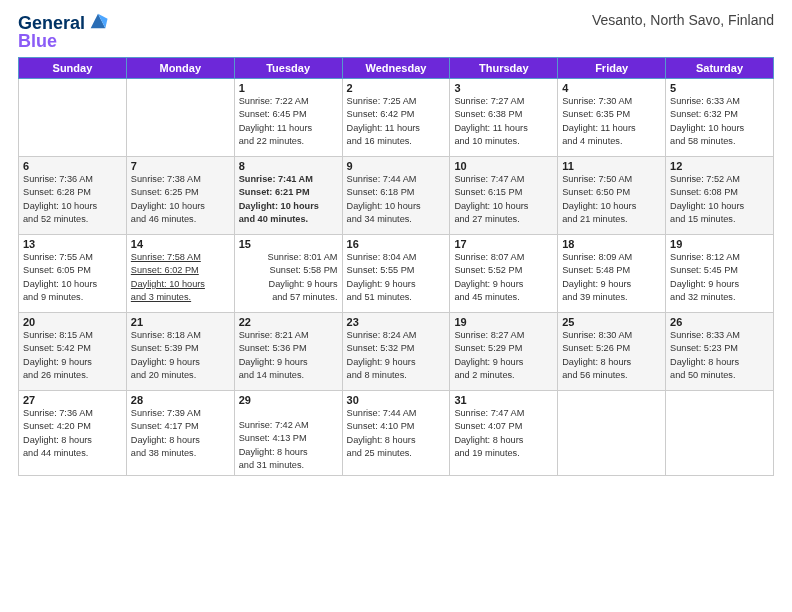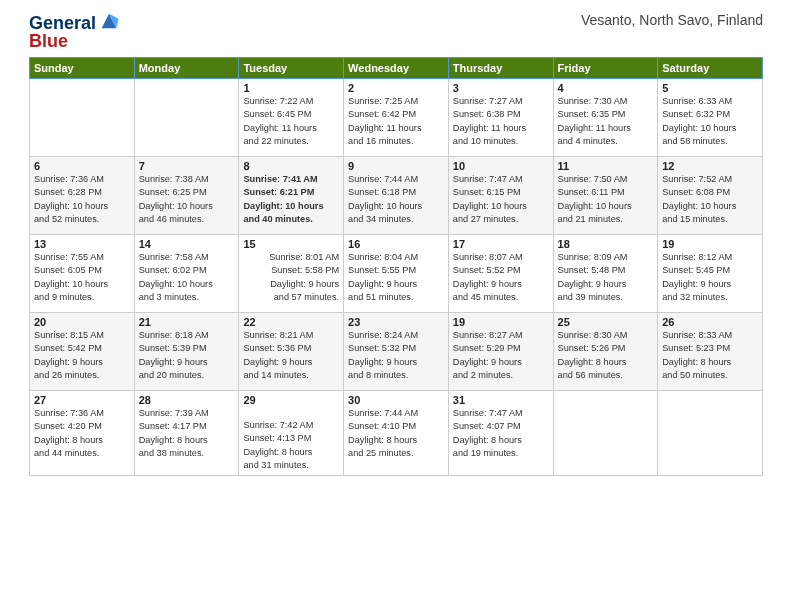--- a/index.html
+++ b/index.html
@@ -6,21 +6,21 @@
     body {
       width: 792px;
       height: 612px;
       font-family: Arial, sans-serif;
       background: #fff;
       overflow: hidden;
     }
     .page {
       width: 792px;
       height: 612px;
-      padding: 10px 29px;
+      padding: 10px 18px;
     }
     .header {
       display: flex;
       justify-content: space-between;
       align-items: flex-start;
       margin-bottom: 6px;
     }
     .logo {
       display: flex;
       align-items: center;
@@ -51,26 +51,26 @@
       font-size: 14px;
       color: #444;
       margin-top: 2px;
     }
     table {
       width: 100%;
       border-collapse: collapse;
       table-layout: fixed;
     }
     thead tr th {
-      background-color: #4d7c0f;
+      background-color: #6d28d9;
       color: #fff;
       font-size: 11px;
       font-weight: bold;
       padding: 4px 4px;
-      text-align: left;
+      text-align: center;
       border: 1px solid #5599cc;
     }
     tbody tr td {
       border: 1px solid #ccc;
       vertical-align: top;
       padding: 3px 4px;
       font-size: 9.2px;
       color: #333;
       height: 78px;
     }
@@ -98,21 +98,21 @@
   <div class="header">
     <div class="logo">
       <div>
         <div style="display:flex;align-items:center;">
           <span class="logo-text">General</span>
           <svg class="logo-icon" viewBox="0 0 30 30" xmlns="http://www.w3.org/2000/svg">
             <polygon points="5,25 15,5 25,25" fill="#2a6db5"></polygon>
             <polygon points="15,5 28,12 25,25" fill="#4da6ff"></polygon>
           </svg>
         </div>
-        <span class="logo-text" style="color:#b91c1c;">Blue</span>
+        <span class="logo-text" style="color:#8b5cf6;">Blue</span>
       </div>
     </div>
     <div class="title-block">
       <div class="location">Vesanto, North Savo, Finland</div>
     </div>
   </div>
 
   <table>
     <thead>
       <tr>
@@ -197,21 +197,21 @@
           <td>
             <span class="day-num">10</span>
             <div class="day-info" style="white-space: pre-line;">Sunrise: 7:47 AM
 Sunset: 6:15 PM
 Daylight: 10 hours
 and 27 minutes.</div>
           </td>
           <td>
             <span class="day-num">11</span>
             <div class="day-info" style="white-space: pre-line;">Sunrise: 7:50 AM
-Sunset: 6:11 PM
+Sunset: 6:50 PM
 Daylight: 10 hours
 and 21 minutes.</div>
           </td>
           <td>
             <span class="day-num">12</span>
             <div class="day-info" style="white-space: pre-line;">Sunrise: 7:52 AM
 Sunset: 6:08 PM
 Daylight: 10 hours
 and 15 minutes.</div>
           </td>
@@ -219,21 +219,21 @@
         <tr>
           <td>
             <span class="day-num">13</span>
             <div class="day-info" style="white-space: pre-line;">Sunrise: 7:55 AM
 Sunset: 6:05 PM
 Daylight: 10 hours
 and 9 minutes.</div>
           </td>
           <td>
             <span class="day-num">14</span>
-            <div class="day-info" style="white-space: pre-line;">Sunrise: 7:58 AM
+            <div class="day-info" style="white-space: pre-line; text-decoration: underline;">Sunrise: 7:58 AM
 Sunset: 6:02 PM
 Daylight: 10 hours
 and 3 minutes.</div>
           </td>
           <td>
             <span class="day-num">15</span>
             <div class="day-info" style="white-space: pre-line; text-align: right;">Sunrise: 8:01 AM
 Sunset: 5:58 PM
 Daylight: 9 hours
 and 57 minutes.</div>

